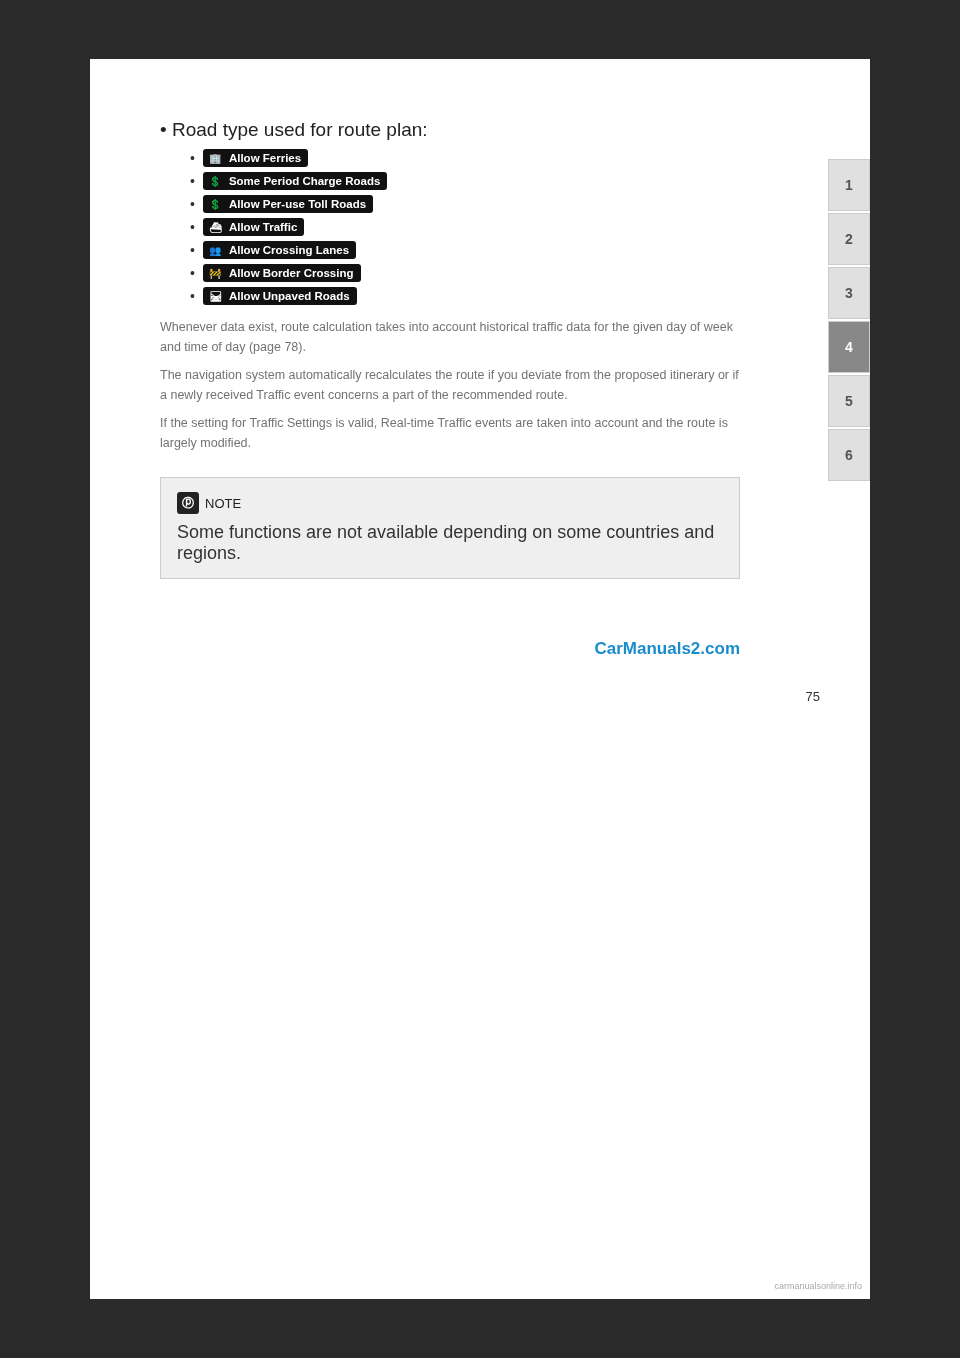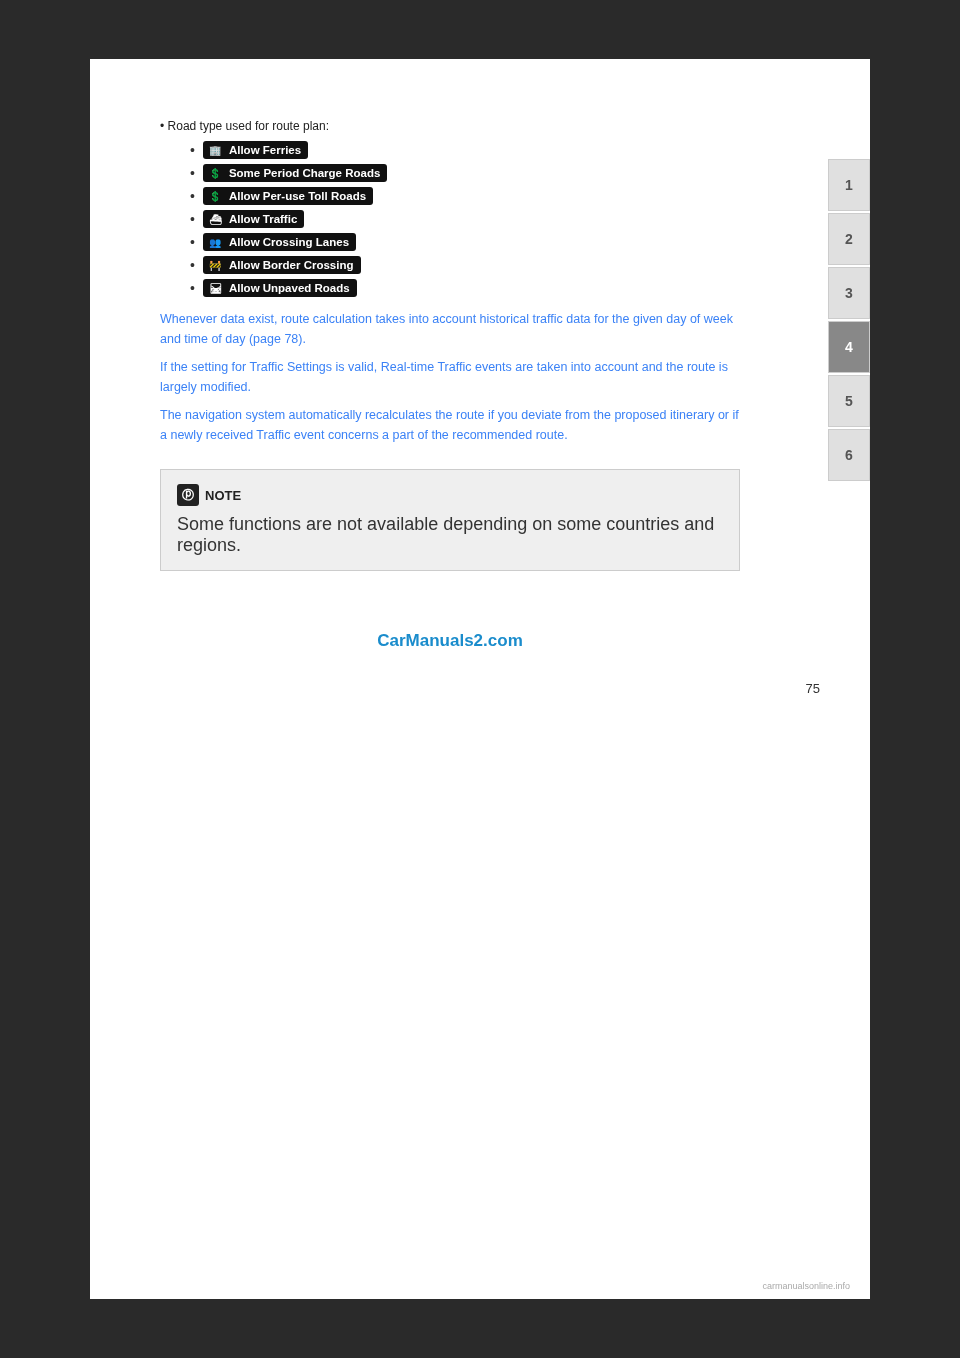--- a/index.html
+++ b/index.html
@@ -61,21 +61,21 @@
       border: 1px solid #ccc;
     }
 
     .side-nav-item.active {
       background: #888;
       color: white;
     }
 
     
     .main-bullet {
-      font-size: 12px;
+      font-size: 19px;
       color: #222;
       margin-bottom: 8px;
     }
 
     .sub-bullets {
       margin-left: 30px;
       margin-top: 6px;
     }
 
     .sub-bullet-item {
@@ -110,21 +110,21 @@
       width: 18px;
       height: 14px;
       display: inline-flex;
       align-items: center;
       justify-content: center;
       font-size: 10px;
     }
 
     .body-text {
       font-size: 12.5px;
-      color: #3b82f6;
+      color: #737373;
       line-height: 1.6;
       margin-top: 12px;
     }
 
     .body-text p {
       margin-bottom: 8px;
     }
 
     
     .note-box {
@@ -150,35 +150,35 @@
       border-radius: 3px;
       font-size: 12px;
       font-weight: bold;
       display: flex;
       align-items: center;
       justify-content: center;
     }
 
     .note-title {
       font-size: 13px;
-      font-weight: bold;
+      font-weight: normal;
       color: #222;
     }
 
     .note-text {
       font-size: 18px;
       color: #333;
     }
 
     
     .watermark {
       color: #1a8ccc;
       font-size: 17px;
       font-weight: bold;
-      text-align: center;
+      text-align: right;
       margin-top: 60px;
     }
 
     
     .page-number {
       text-align: right;
       font-size: 13px;
       color: #333;
       margin-top: 30px;
     }
@@ -264,34 +264,34 @@
           <span class="black-label">
             <span class="label-icon">🛤</span>
             <span>Allow Unpaved Roads</span>
           </span>
         </div>
 
       </div>
 
       <div class="body-text">
         <p>Whenever data exist, route calculation takes into account historical traffic data for the given day of week and time of day (page 78).</p>
+        <p>The navigation system automatically recalculates the route if you deviate from the proposed itinerary or if a newly received Traffic event concerns a part of the recommended route.</p>
         <p>If the setting for Traffic Settings is valid, Real-time Traffic events are taken into account and the route is largely modified.</p>
-        <p>The navigation system automatically recalculates the route if you deviate from the proposed itinerary or if a newly received Traffic event concerns a part of the recommended route.</p>
       </div>
 
       <div class="note-box">
         <div class="note-header">
           <div class="note-icon">ⓟ</div>
           <span class="note-title">NOTE</span>
         </div>
         <div class="note-text">Some functions are not available depending on some countries and regions.</div>
       </div>
 
       <div class="watermark">CarManuals2.com</div>
 
     </div>
 
     <div class="page-number">75</div>
 
-    <div class="bottom-right" style="position:absolute;bottom:8px;right:20px;font-size:9px;color:#aaa;">carmanualsonline.info</div>
+    <div class="bottom-right" style="position:absolute;bottom:8px;right:8px;font-size:9px;color:#aaa;">carmanualsonline.info</div>
 
   </div>
 </div>
 
 </body></html>

